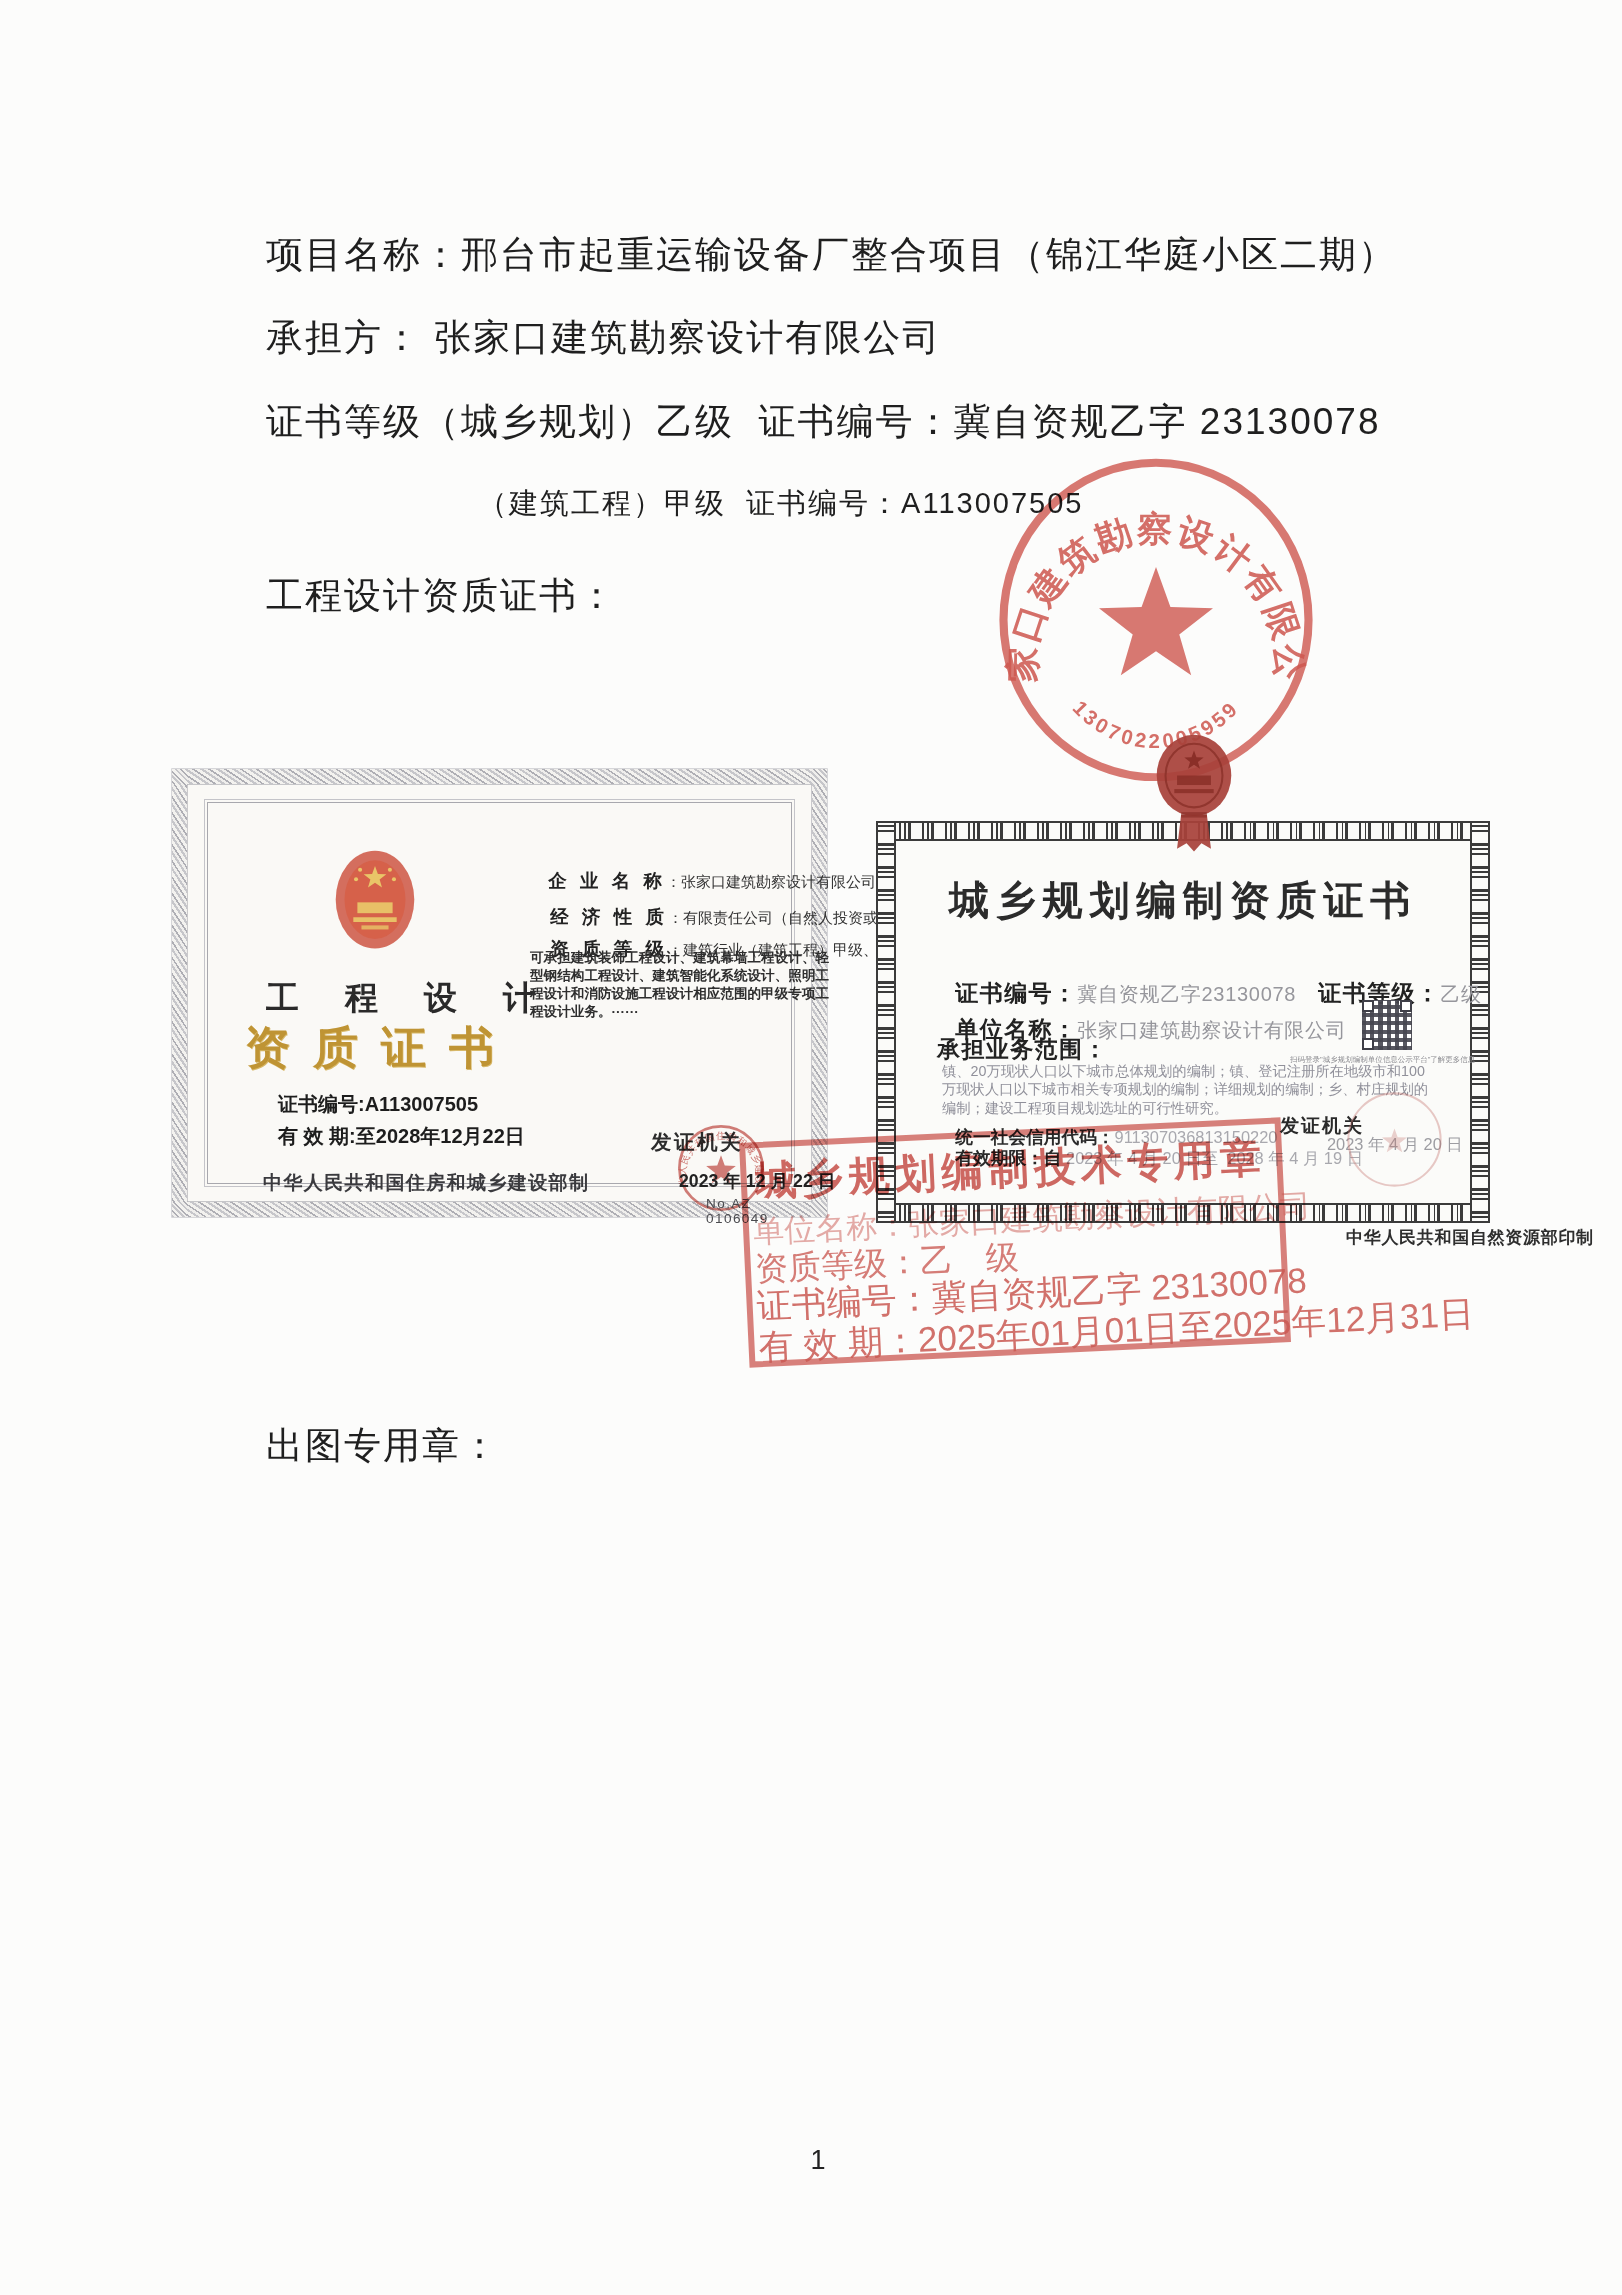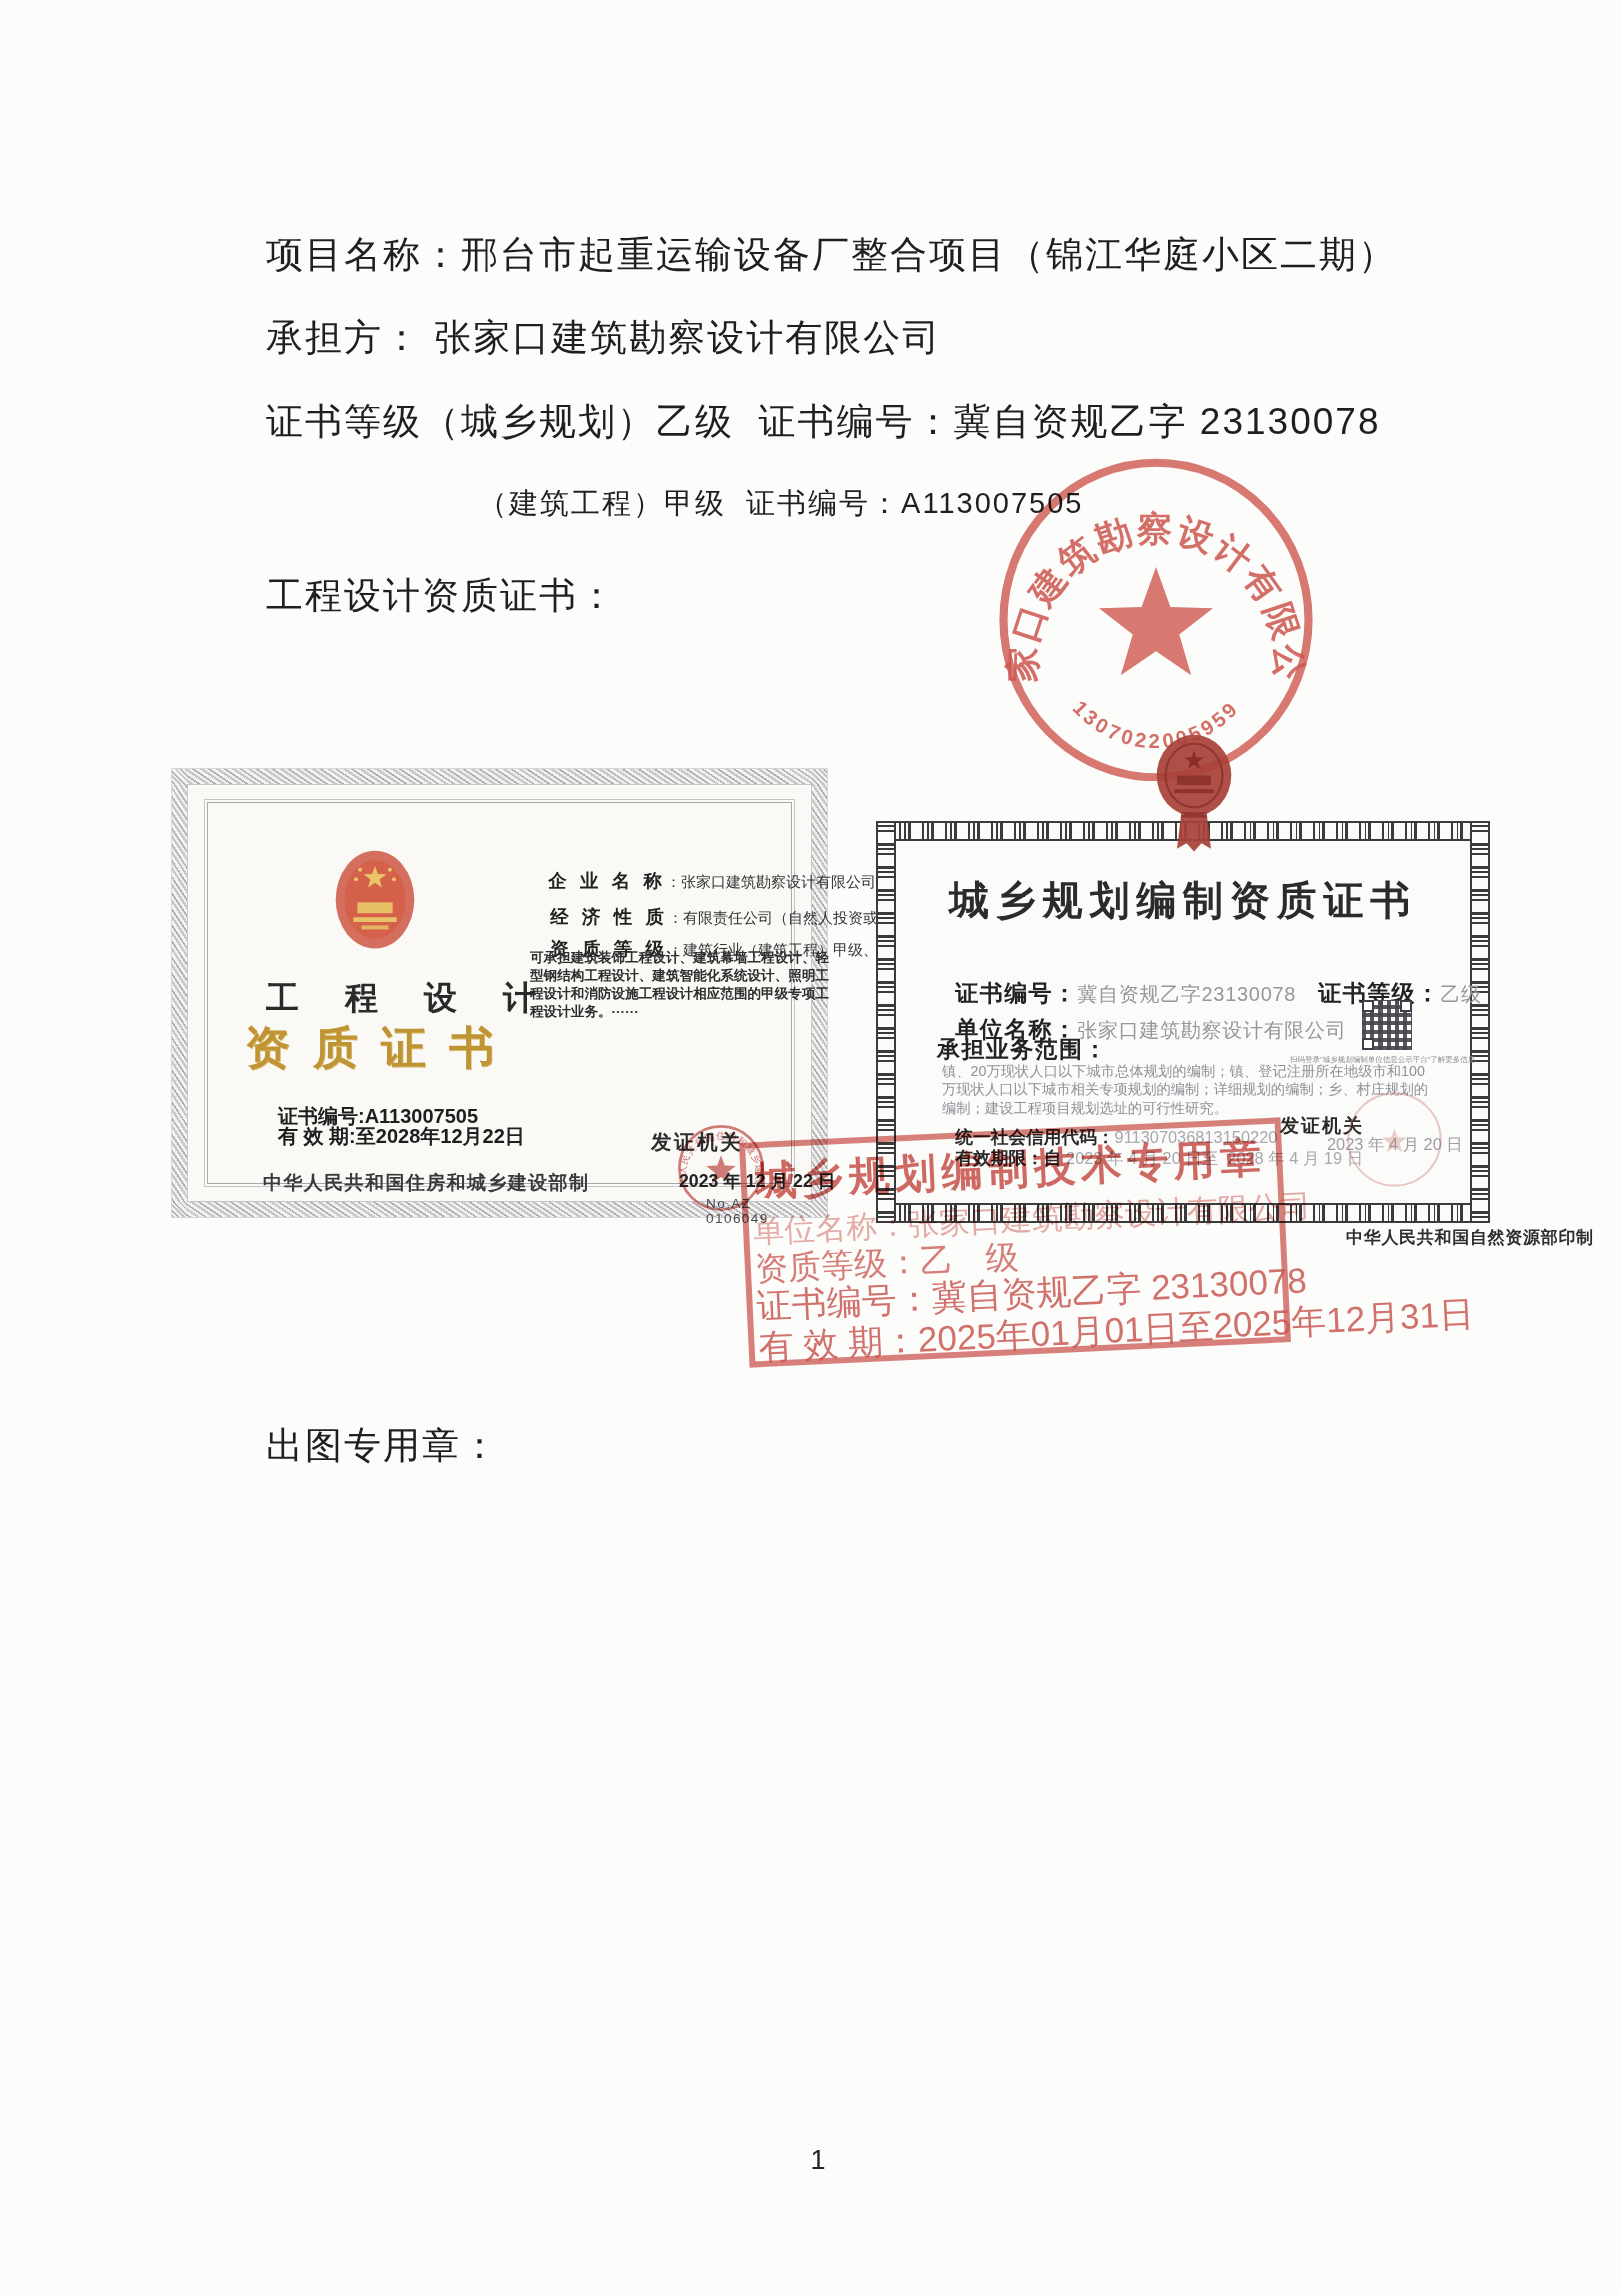--- a/index.html
+++ b/index.html
@@ -105,21 +105,21 @@
       <circle cx="34" cy="44" r="3" fill="#e9c568"></circle>
         <circle cx="90" cy="44" r="3" fill="#e9c568"></circle>
       <rect x="36" y="78" width="52" height="16" fill="#e9c568" opacity="0.95"></rect>
       <rect x="30" y="100" width="64" height="7" fill="#e9c568" opacity="0.95"></rect>
       <rect x="42" y="112" width="40" height="6" fill="#e9c568" opacity="0.8"></rect>
     </svg>
 
     <div class="dc-title1" style="left:79px;top:192px;">工程设计</div>
     <div class="dc-title2" style="left:58px;top:234px;">资质证书</div>
 
-    <div class="dc-certno" style="left:91px;top:307px;margin-top:12px;">证书编号:A113007505</div>
+    <div class="dc-certno" style="left:91px;top:307px;">证书编号:A113007505</div>
     <div class="dc-certno" style="left:91px;top:339px;">有 效 期:至2028年12月22日</div>
     <div class="dc-footer" style="left:76px;top:386px;">中华人民共和国住房和城乡建设部制</div>
 
     <div class="dc-field" style="left:343px;top:72px;">
       <span class="lab">企 业 名 称</span><span class="val">：张家口建筑勘察设计有限公司</span>
     </div>
     <div class="dc-field" style="left:345px;top:108px;">
       <span class="lab">经 济 性 质</span><span class="val">：有限责任公司（自然人投资或控股）</span>
     </div>
     <div class="dc-field" style="left:345px;top:140px;">

